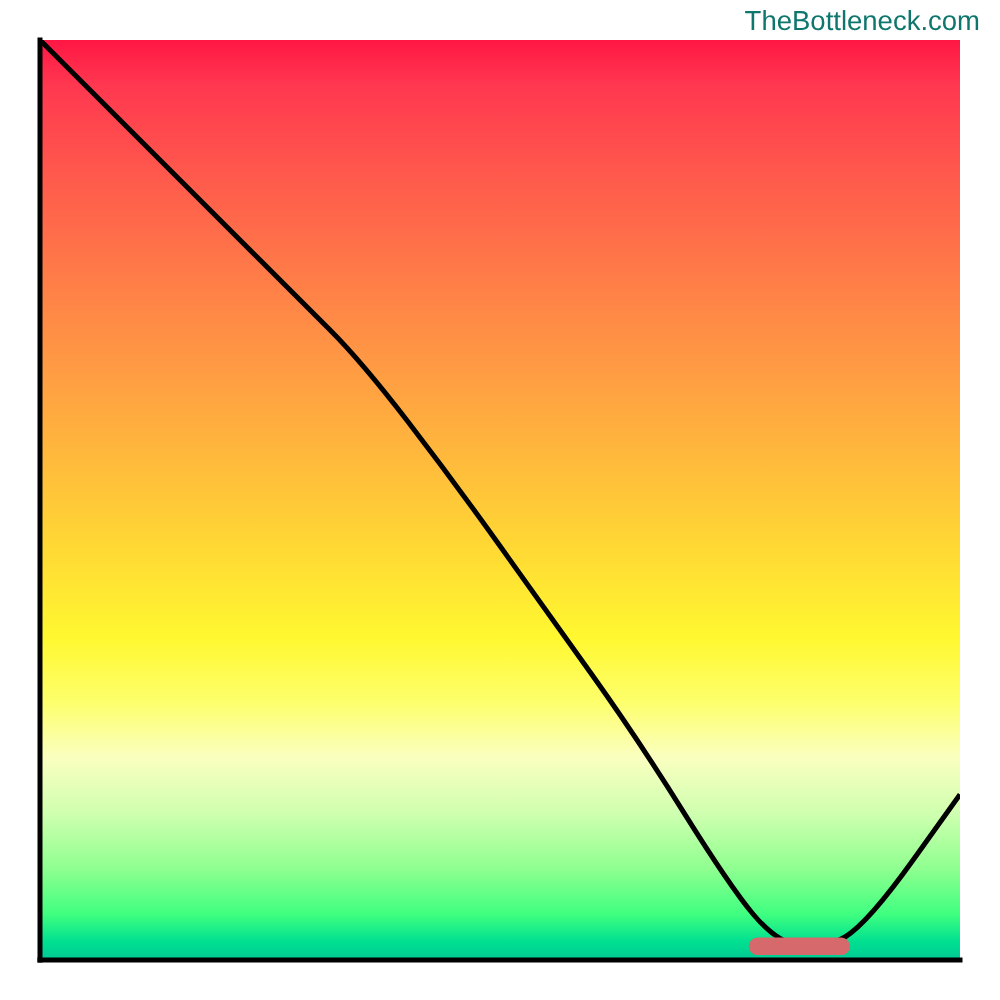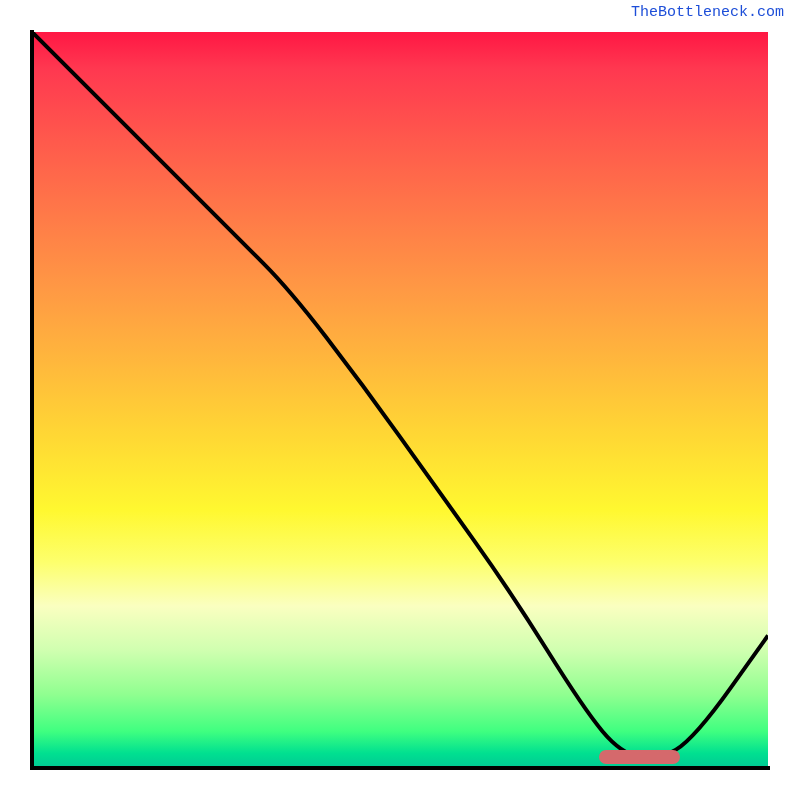--- a/index.html
+++ b/index.html
@@ -11,26 +11,25 @@
       width: 800px;
       height: 800px;
       background: #ffffff;
       position: relative;
       font-family: Arial, sans-serif;
     }
     .watermark {
       position: absolute;
       top: 4px;
       right: 16px;
-      font-size: 15px;
-      color: #1d4ed8;
+      font-size: 22px;
+      color: #0f766e;
       font-weight: normal;
       text-shadow: 1px 1px 1px rgba(255,255,255,0.5);
       z-index: 10;
-      font-family: Liberation Mono, monospace;
     }
     .chart-container {
       position: absolute;
       top: 0;
       left: 0;
       width: 800px;
       height: 800px;
     }
     .plot-area {
       position: absolute;

